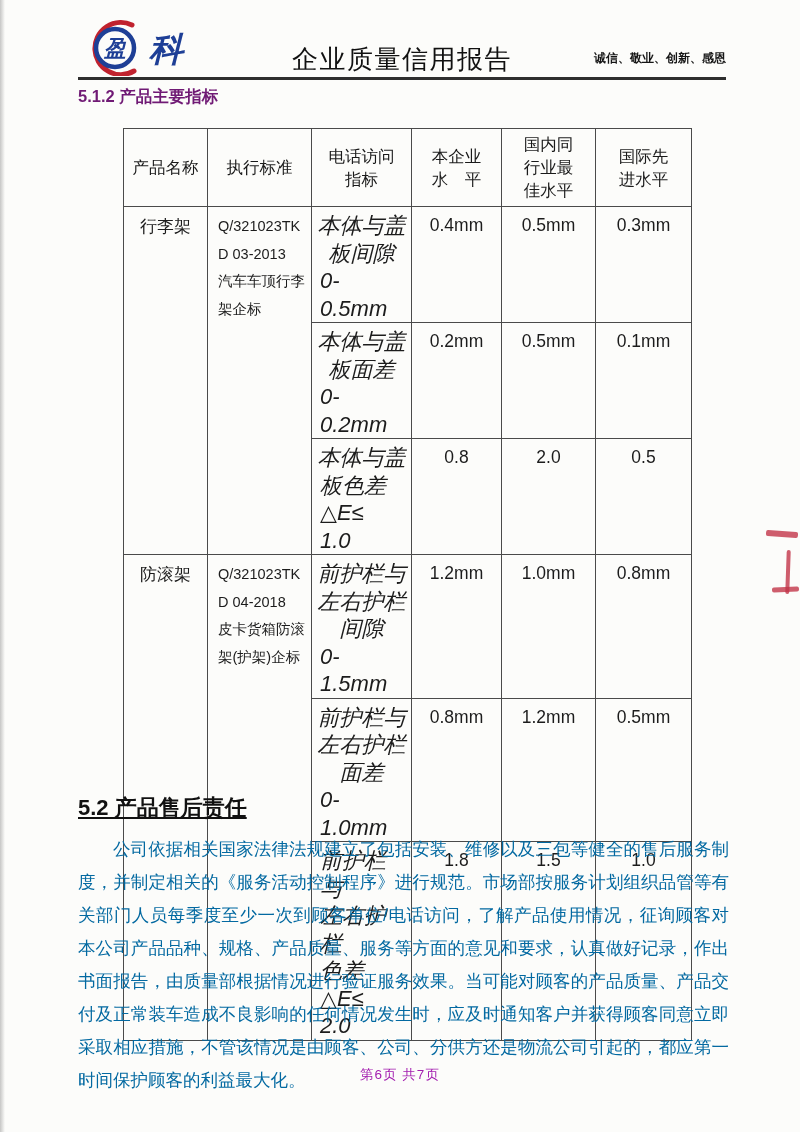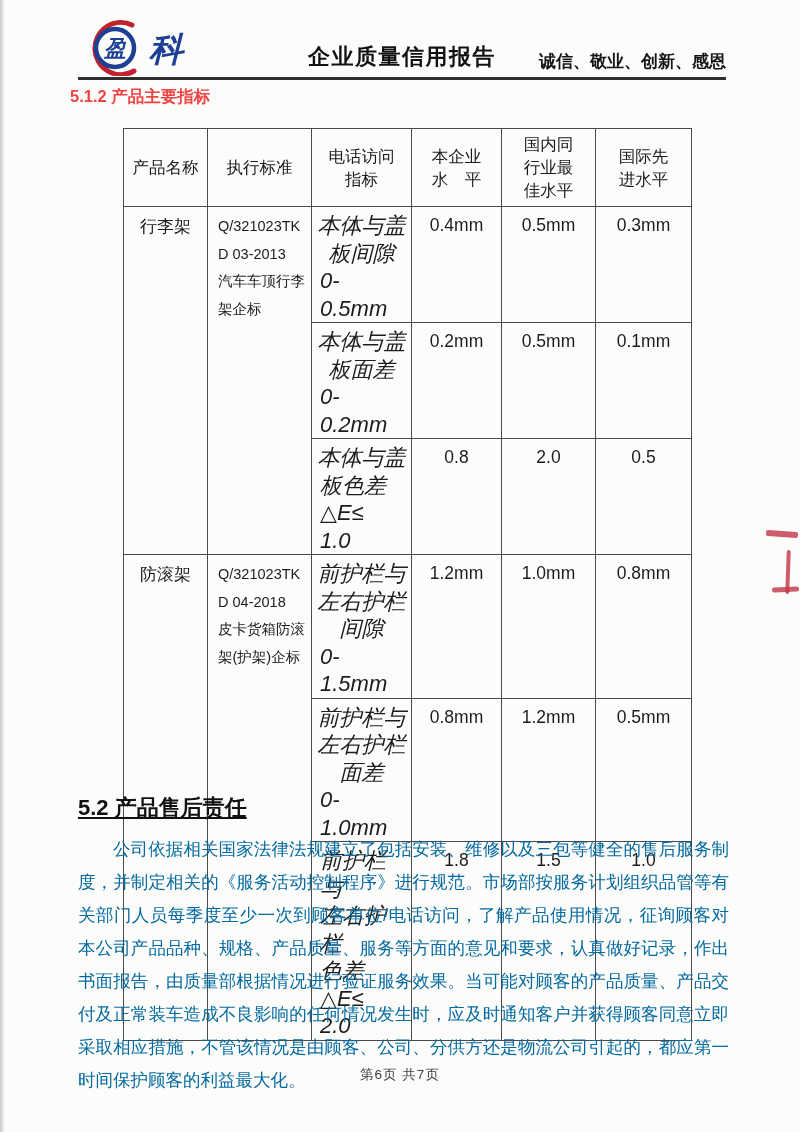--- a/index.html
+++ b/index.html
@@ -10,28 +10,28 @@
   }
   .scan-edge-left {
     position:absolute; left:0; top:0; width:5px; height:100%;
     background:linear-gradient(to right,#9a9a9a,rgba(154,154,154,0)); opacity:.55;
   }
   
   .header { position:absolute; left:78px; top:12px; width:648px; height:66px; }
   .logo { position:absolute; left:4px; top:8px; width:126px; height:56px; }
   .title {
     position:absolute; left:50%; transform:translateX(-50%); top:30px;
-    font-size:22px; font-weight:bold; letter-spacing:1.5px; white-space:nowrap; color:#111;
+    font-size:26px; font-weight:normal; letter-spacing:1.5px; white-space:nowrap; color:#111;
   }
   .slogan {
-    position:absolute; right:0; top:38px; font-size:17px; font-weight:bold;
+    position:absolute; right:0; top:38px; font-size:12px; font-weight:bold;
     white-space:nowrap; color:#151515;
   }
   .rule { position:absolute; left:78px; top:77px; width:648px; height:2.6px; background:#2e2e2e; }
-  .h512 { position:absolute; left:70px; top:86px; font-size:16.5px; font-weight:bold; color:#ef4444; }
+  .h512 { position:absolute; left:78px; top:86px; font-size:16.5px; font-weight:bold; color:#701a75; }
   
   .tablewrap { position:absolute; left:123px; top:128px; }
   table.spec { border-collapse:collapse; table-layout:fixed; background:transparent; }
   table.spec th, table.spec td { border:1.6px solid #4a4a4a; overflow:hidden; }
   table.spec th {
     font-size:16.5px; font-weight:normal; text-align:center; vertical-align:middle;
     line-height:23px; padding:4px 2px; color:#1a1a1a;
   }
   td.pname { vertical-align:top; text-align:center; padding-top:8px; font-size:17px; }
   td.pstd  { vertical-align:top; text-align:left; padding:6px 5px 0 10px; font-size:14.5px; line-height:27.5px; }
@@ -40,21 +40,21 @@
   td.pind .l { text-align:left; padding-left:3px; }
   td.pval { vertical-align:top; text-align:center; padding-top:8px; font-size:17.5px; }
   
   .h52 { position:absolute; left:78px; top:793px; font-size:22px; font-weight:bold; color:#111;text-decoration:underline; }
   .para {
     position:absolute; left:78px; top:833px; width:651px;
     font-size:17.5px; line-height:33px; text-align:justify; text-indent:2em; color:#0369a1;
   }
   .footer {
     position:absolute; left:0; top:1066px; width:100%; text-align:center;
-    font-size:13.5px; color:#404040; letter-spacing:1px;
+    font-size:13.5px; color:#a21caf; letter-spacing:1px;
   }
   
   .redmark { position:absolute; opacity:.8; background:#c23448; border-radius:2px; }
   .rm1 { left:766px; top:531px; width:32px; height:6px; transform:rotate(4deg); }
   .rm2 { left:786px; top:550px; width:4px;  height:44px; transform:rotate(2deg); }
   .rm3 { left:772px; top:587px; width:27px; height:5px; transform:rotate(-2deg); }
 </style>
 </head>
 <body>
 

